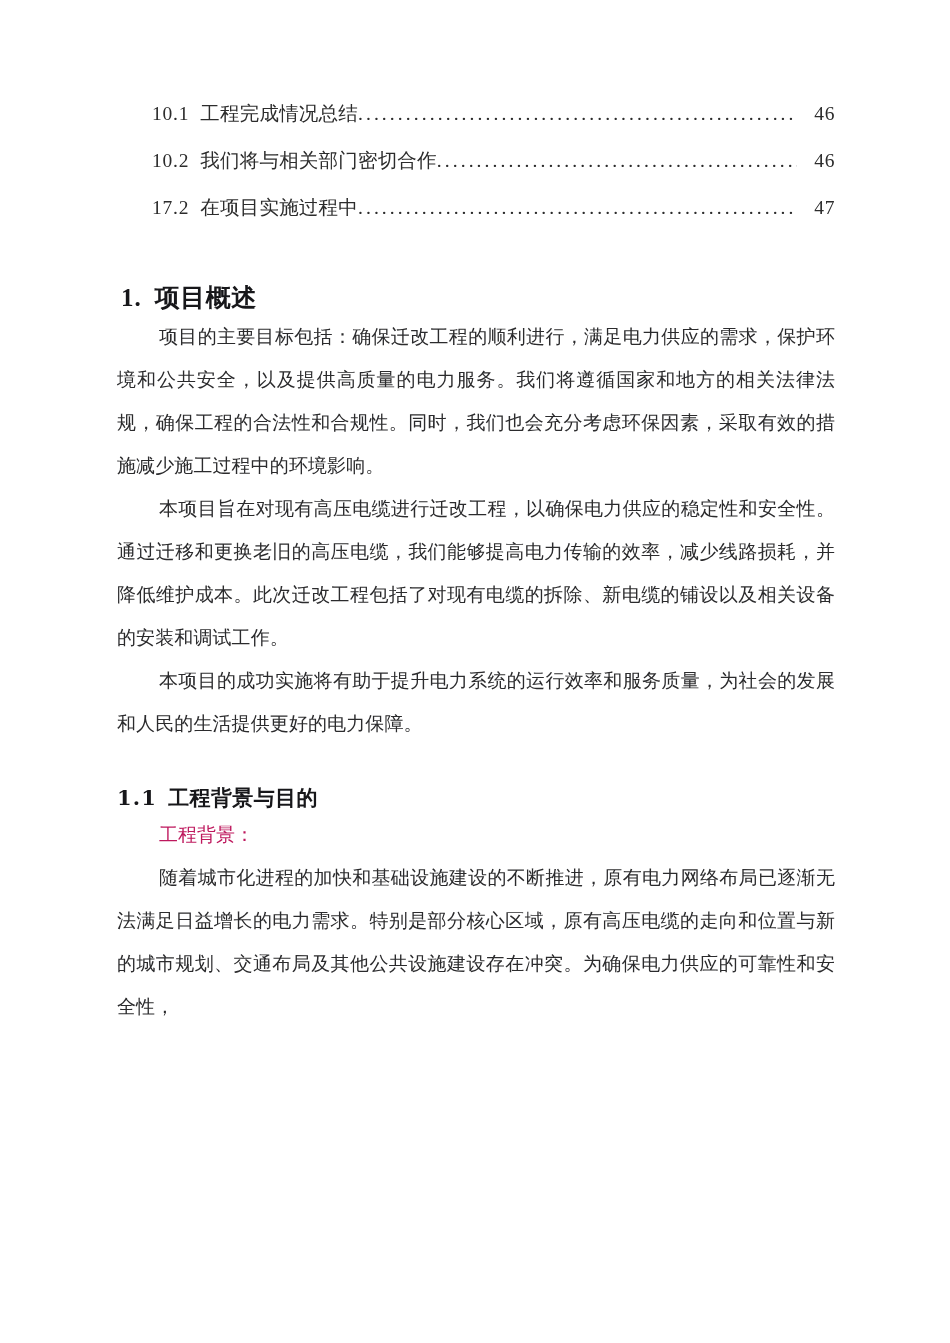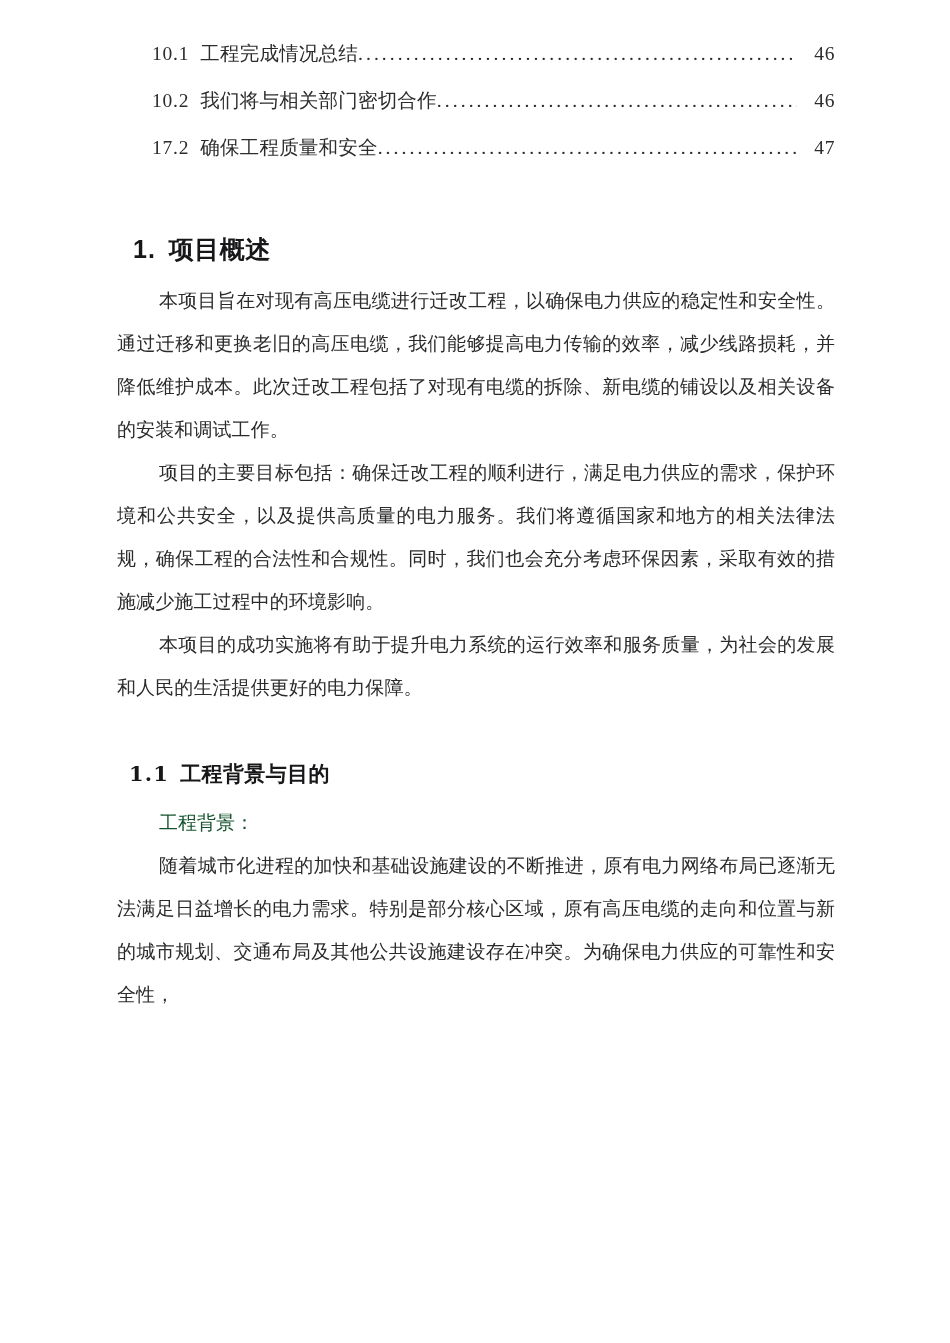--- a/index.html
+++ b/index.html
@@ -26,21 +26,21 @@
 
   .content {
     position: absolute;
     left: 117px;
     top: 0;
     width: 718px;
   }
 
   
   .toc {
-    padding-top: 44px;
+    padding-top: 104px;
   }
   .toc-entry {
     display: flex;
     align-items: baseline;
     font-size: 19.5px;
     line-height: 1.0;
     height: 47px;
     color: #2c2c2c;
     padding-left: 35px;
     box-sizing: border-box;
@@ -72,42 +72,42 @@
   }
   .toc-page {
     margin-left: 8px;
     letter-spacing: 0.6px;
     min-width: 26px;
     text-align: right;
   }
 
   
   .h1 {
-    font-family: Liberation Sans, sans-serif;
+    font-family: Liberation Serif, serif;
     font-weight: bold;
     font-size: 25px;
     color: #17171a;
-    margin: 16px;
+    margin: 4px;
     padding-top: 32px;
     padding-bottom: 0;
     height: 62px;
     box-sizing: border-box;
     letter-spacing: 0.5px;
   }
   .h1 .h1-num {
     margin-right: 13px;
     letter-spacing: 1px;
   }
 
   .h2 {
     font-family: "DejaVu Serif", "Liberation Serif", serif;
     font-weight: bold;
     font-size: 21px;
     color: #17171a;
-    margin: 12px;
+    margin: 0;
     padding-top: 39px;
     height: 68px;
     box-sizing: border-box;
     letter-spacing: 0.4px;
   }
   .h2 .h2-num {
     margin-right: 11px;
     letter-spacing: 1.2px;
   }
 
@@ -120,21 +120,21 @@
     margin: 0;
     text-align: justify;
     text-justify: inter-character;
     text-indent: 42px;
     letter-spacing: 0.1px;
   }
   p.label {
     font-family: "DejaVu Serif", "Liberation Serif", serif;
     font-size: 19px;
     line-height: 43px;
-    color: #14532d;
+    color: #be185d;
     margin: 0;
     text-indent: 42px;
     text-align: left;
   }
 </style>
 </head>
 <body>
 
 <div class="page">
   <div class="content">
@@ -150,33 +150,33 @@
 
       <div class="toc-entry">
         <span class="toc-num">10.2</span>
         <span class="toc-title">我们将与相关部门密切合作</span>
         <span class="toc-leader"></span>
         <span class="toc-page">46</span>
       </div>
 
       <div class="toc-entry">
         <span class="toc-num">17.2</span>
-        <span class="toc-title">确保工程质量和安全</span>
+        <span class="toc-title">在项目实施过程中</span>
         <span class="toc-leader"></span>
         <span class="toc-page">47</span>
       </div>
 
     </div>
 
     <h1 class="h1">
       <span class="h1-num">1.</span><span class="h1-title">项目概述</span>
     </h1>
 
+    <p class="body">项目的主要目标包括：确保迁改工程的顺利进行，满足电力供应的需求，保护环境和公共安全，以及提供高质量的电力服务。我们将遵循国家和地方的相关法律法规，确保工程的合法性和合规性。同时，我们也会充分考虑环保因素，采取有效的措施减少施工过程中的环境影响。</p>
     <p class="body">本项目旨在对现有高压电缆进行迁改工程，以确保电力供应的稳定性和安全性。通过迁移和更换老旧的高压电缆，我们能够提高电力传输的效率，减少线路损耗，并降低维护成本。此次迁改工程包括了对现有电缆的拆除、新电缆的铺设以及相关设备的安装和调试工作。</p>
-    <p class="body">项目的主要目标包括：确保迁改工程的顺利进行，满足电力供应的需求，保护环境和公共安全，以及提供高质量的电力服务。我们将遵循国家和地方的相关法律法规，确保工程的合法性和合规性。同时，我们也会充分考虑环保因素，采取有效的措施减少施工过程中的环境影响。</p>
     <p class="body">本项目的成功实施将有助于提升电力系统的运行效率和服务质量，为社会的发展和人民的生活提供更好的电力保障。</p>
 
     <h2 class="h2">
       <span class="h2-num">1.1</span><span class="h2-title">工程背景与目的</span>
     </h2>
 
     <p class="label">工程背景：</p>
     <p class="body">随着城市化进程的加快和基础设施建设的不断推进，原有电力网络布局已逐渐无法满足日益增长的电力需求。特别是部分核心区域，原有高压电缆的走向和位置与新的城市规划、交通布局及其他公共设施建设存在冲突。为确保电力供应的可靠性和安全性，</p>
 
   </div>

